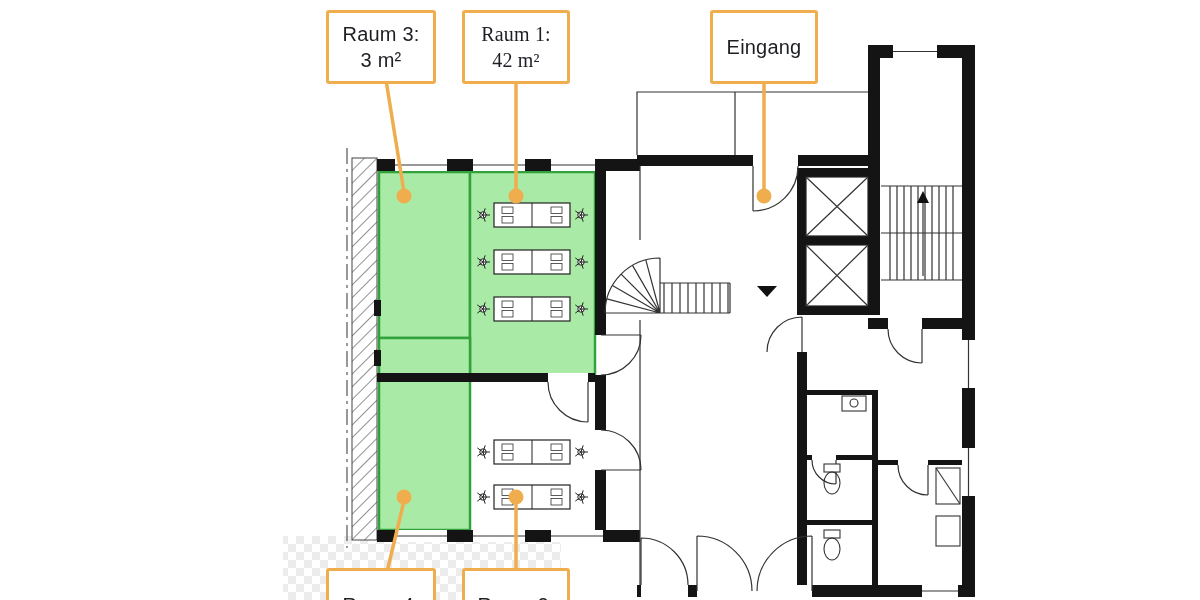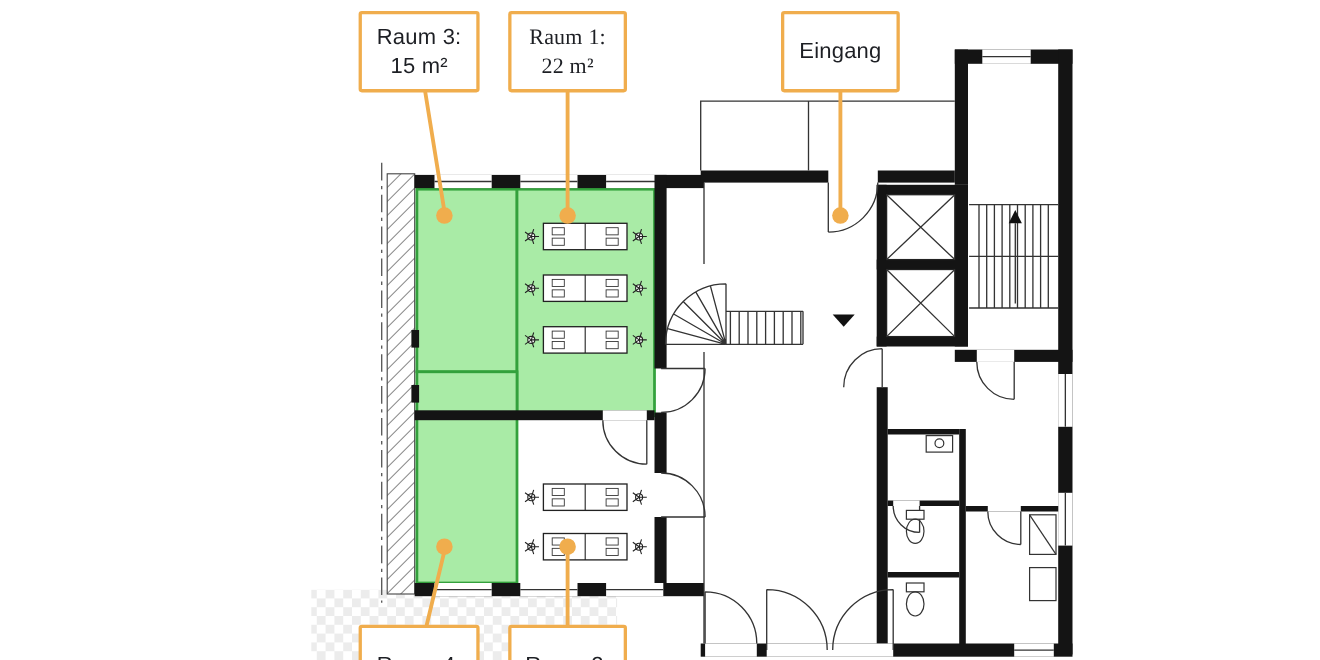--- a/index.html
+++ b/index.html
@@ -209,25 +209,25 @@
       <circle cx="764" cy="196" r="7.5" class="accent-fill"></circle>
       <circle cx="404" cy="497" r="7.5" class="accent-fill"></circle>
       <line x1="404" y1="501" x2="387" y2="572" class="accent-stroke" stroke-width="3.5"></line>
       <circle cx="516" cy="497" r="7.5" class="accent-fill"></circle>
       <line x1="516" y1="501" x2="516" y2="572" class="accent-stroke" stroke-width="3.5"></line>
     </g>
   </svg>
 
   <div class="callout" style="left:326px;top:10px;width:110px;height:74px;">
     <span class="callout-line">Raum 3:</span>
-    <span class="callout-line">15 m²</span>
+    <span class="callout-line">3 m²</span>
   </div>
   <div class="callout" style="left:462px;top:10px;width:108px;height:74px;font-family:Liberation Serif, serif;">
     <span class="callout-line">Raum 1:</span>
-    <span class="callout-line">22 m²</span>
+    <span class="callout-line">42 m²</span>
   </div>
   <div class="callout" style="left:710px;top:10px;width:108px;height:74px;">
     <span class="callout-line">Eingang</span>
   </div>
   <div class="callout" style="left:326px;top:568px;width:110px;height:74px;">
     <span class="callout-line">Raum 4:</span>
   </div>
   <div class="callout" style="left:462px;top:568px;width:108px;height:74px;">
     <span class="callout-line">Raum 2:</span>
   </div>

